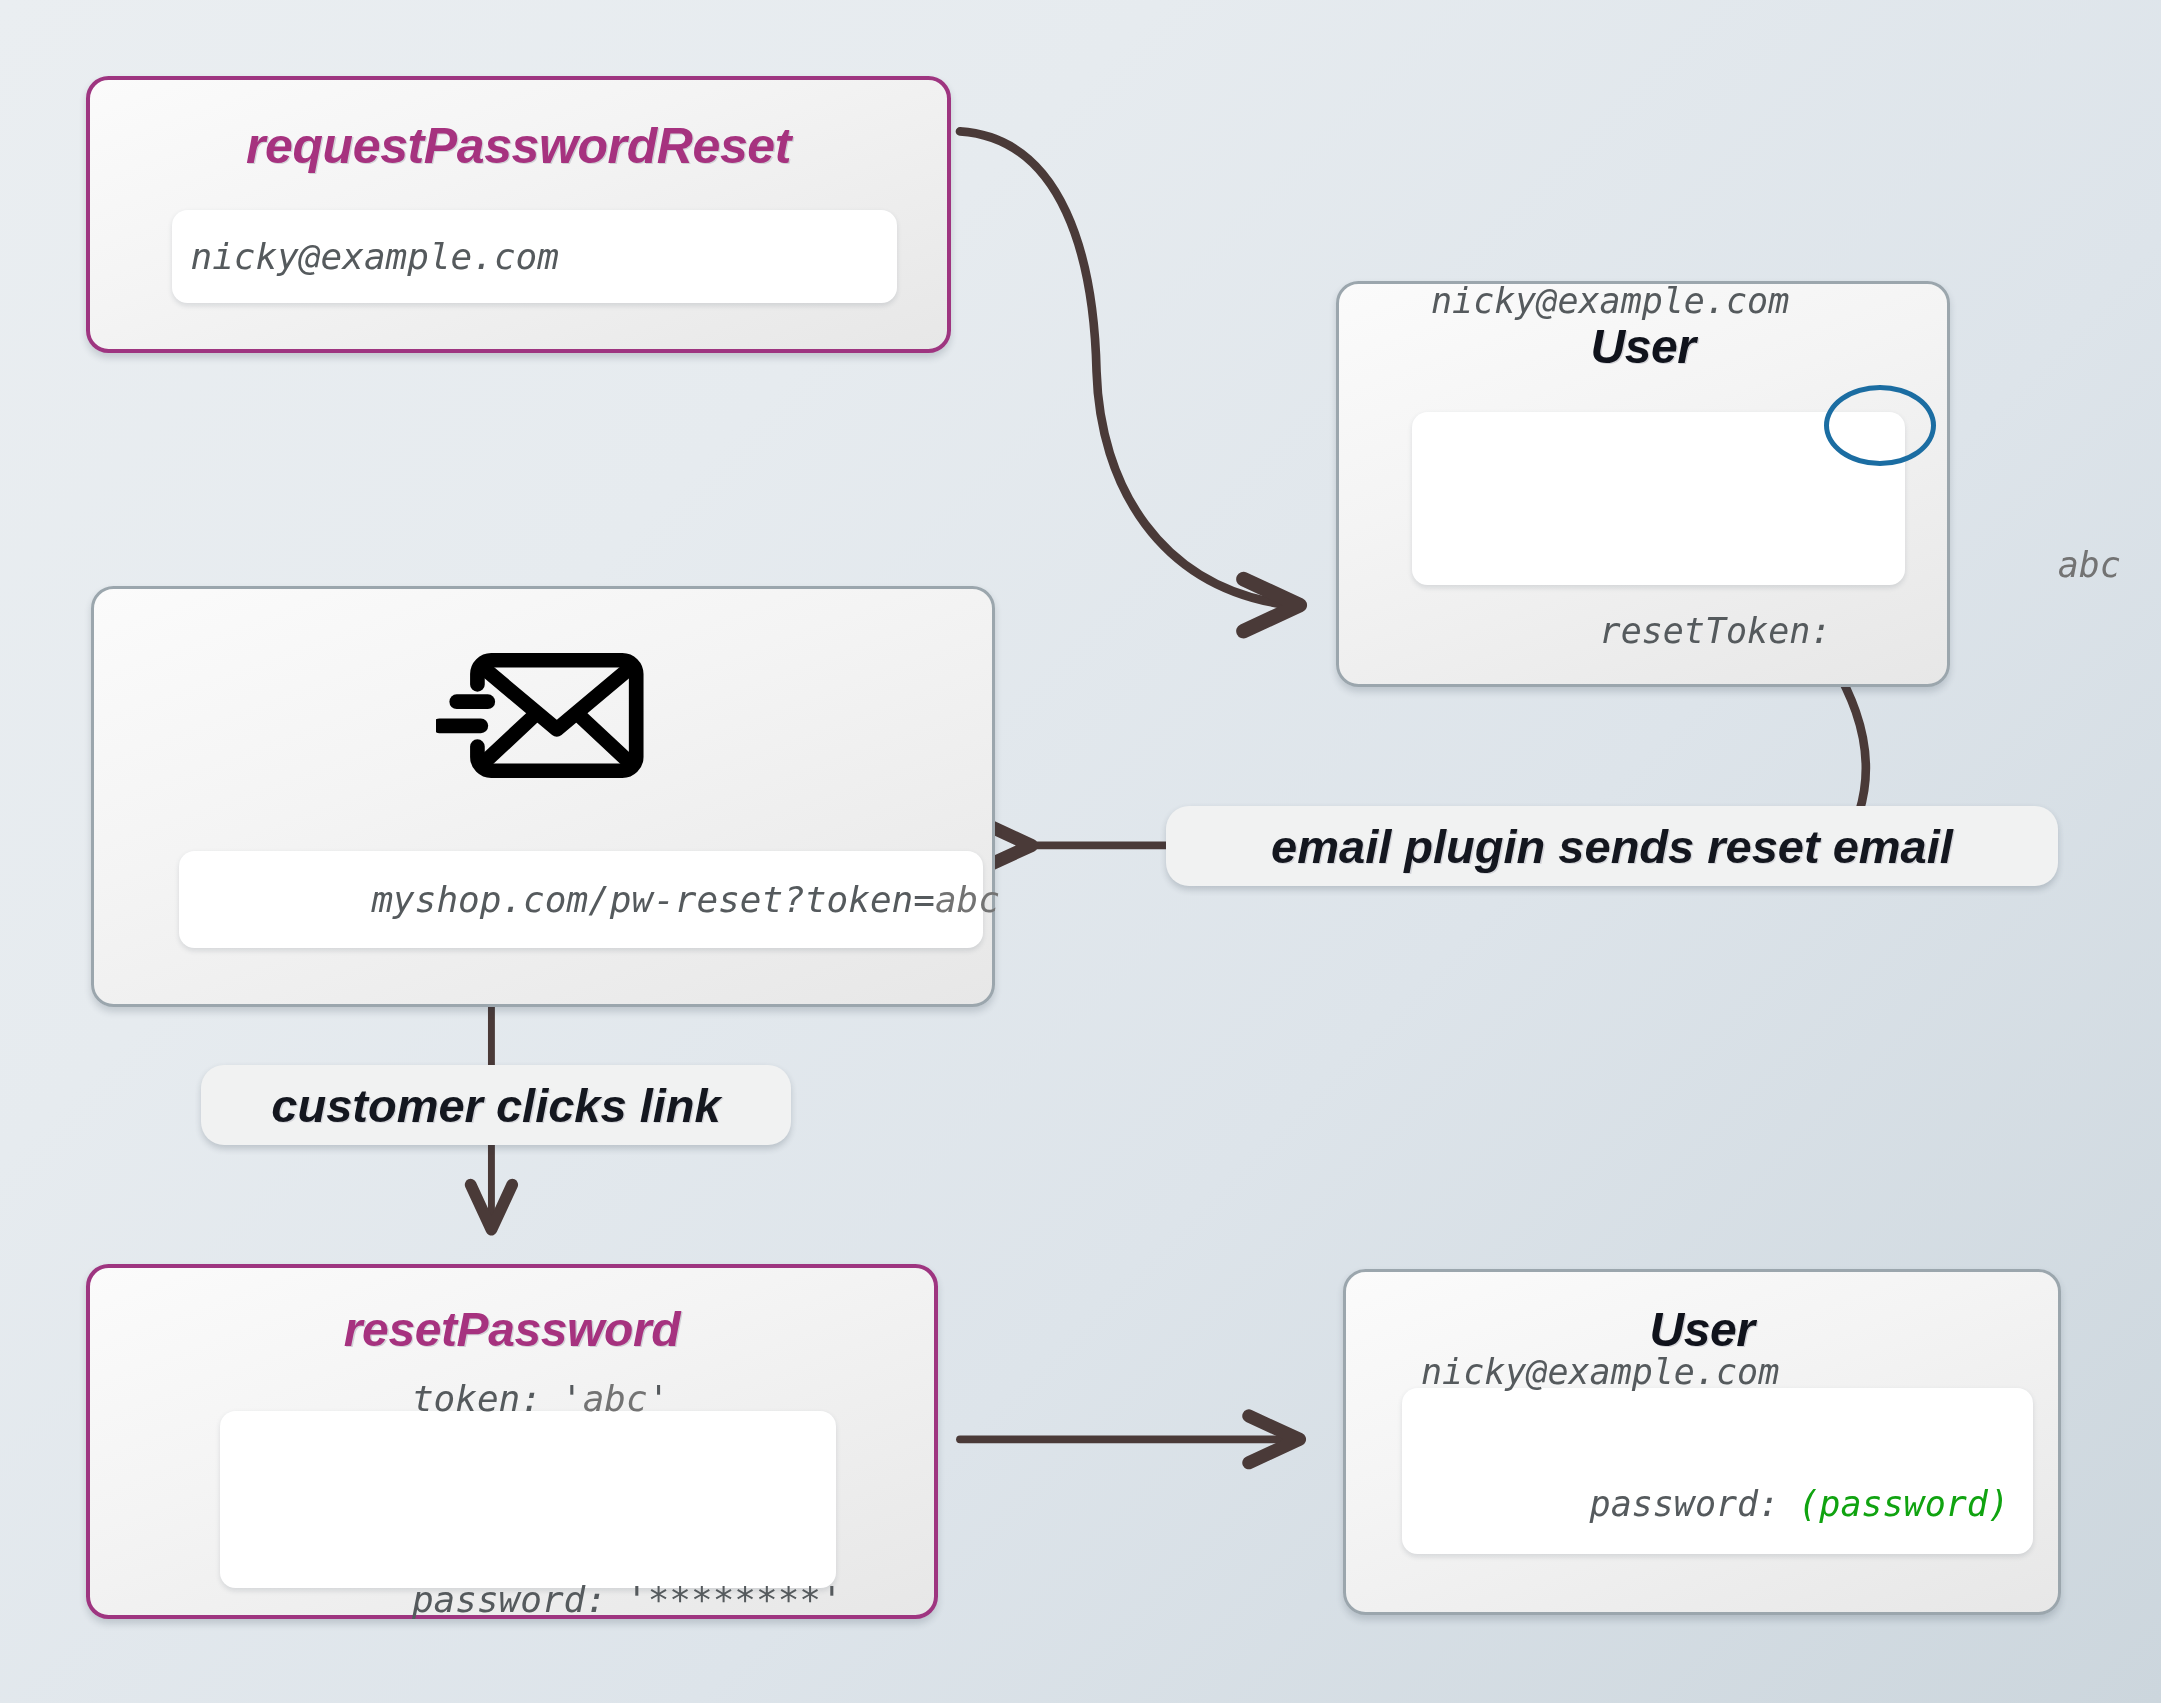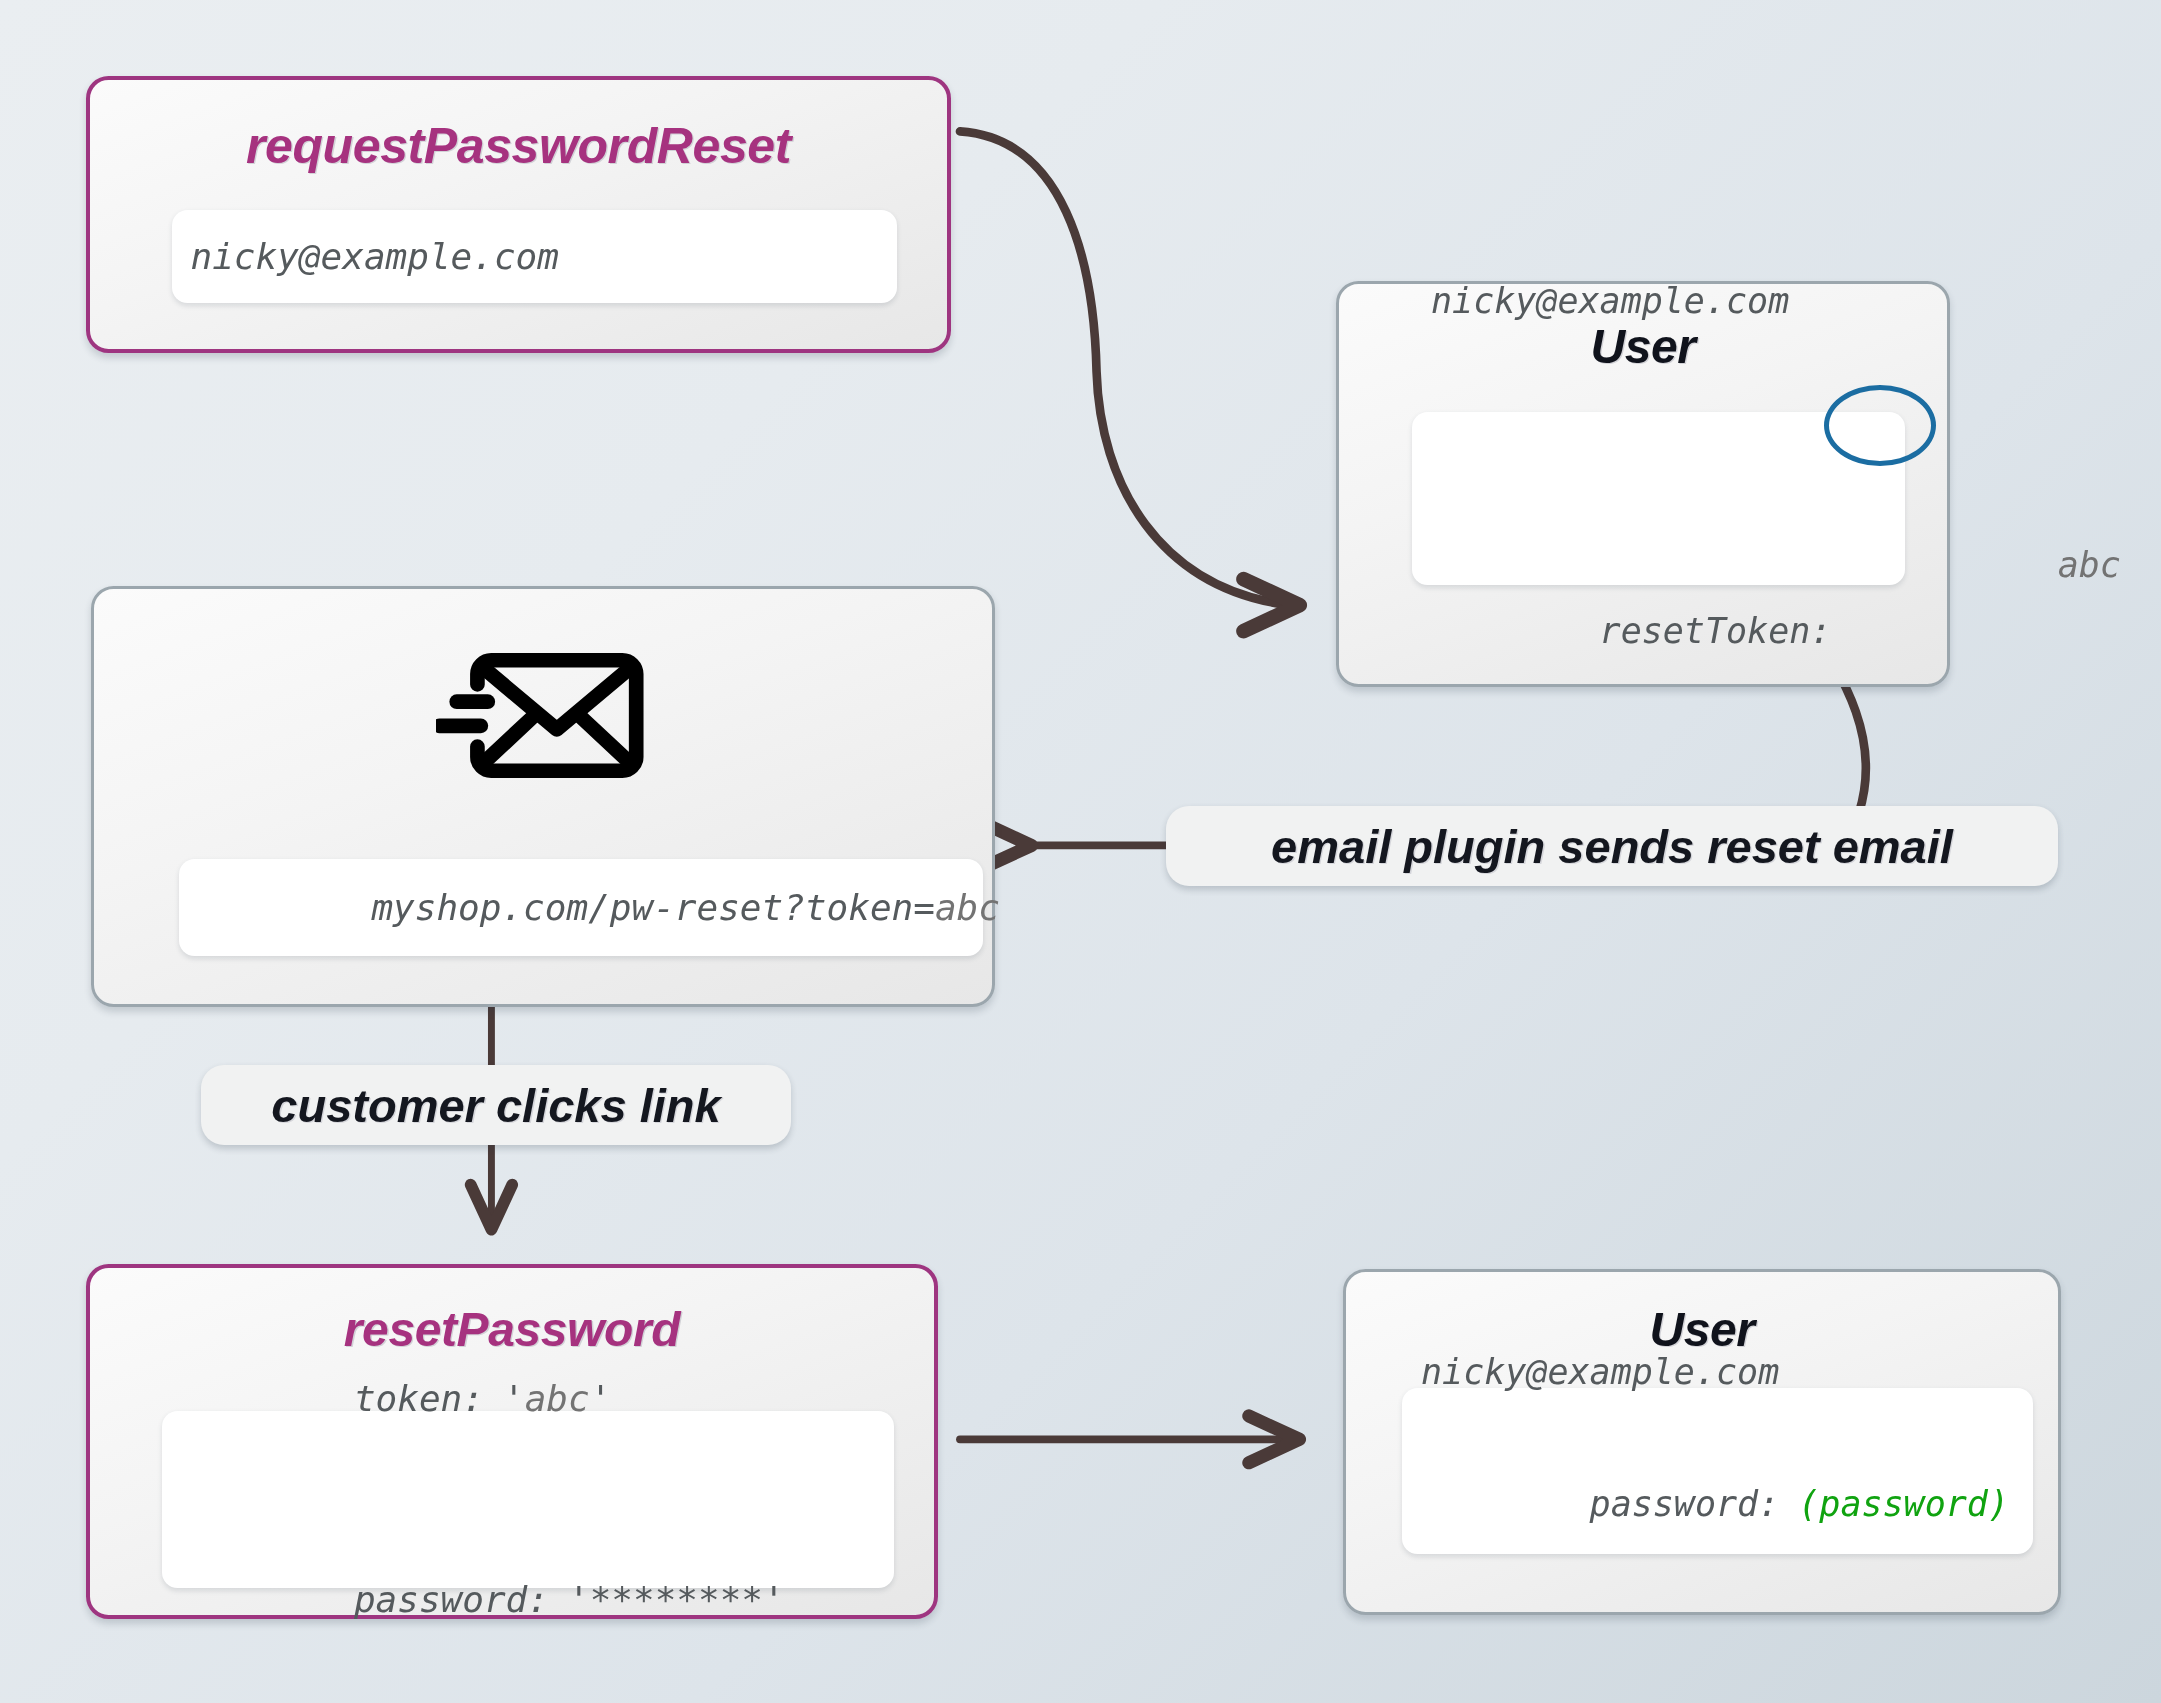--- a/index.html
+++ b/index.html
@@ -152,31 +152,31 @@
 
         <path d="M27 14 L70 50 L113 14" fill="none" stroke="#000" stroke-width="8.5" stroke-linecap="round" stroke-linejoin="round"></path>
 
         <path d="M27 70 L57 42" fill="none" stroke="#000" stroke-width="8.5" stroke-linecap="round" stroke-linejoin="round"></path>
         <path d="M113 70 L83 42" fill="none" stroke="#000" stroke-width="8.5" stroke-linecap="round" stroke-linejoin="round"></path>
 
         <path d="M12 34 H30" fill="none" stroke="#000" stroke-width="8.5" stroke-linecap="round"></path>
         <path d="M2 48 H26" fill="none" stroke="#000" stroke-width="8.5" stroke-linecap="round"></path>
       </svg>
     </div>
-    <div class="panel" style="position:absolute; left:54px; top:270px; width:804px; height:97px;
+    <div class="panel" style="position:absolute; left:54px; top:262px; width:804px; height:97px;
                 padding:0 19px; font-size:36px;">
       <div class="row">
         <span>myshop.com/pw-reset?token=</span><span class="tok-blue">abc</span>
       </div>
     </div>
   </div>
 
   <div class="node pink" style="left:86px; top:1264px; width:852px; height:355px; padding:21px 26px 0;gap:20px;">
     <div class="node-title title-pink" style="font-size:48px; line-height:64px; margin-top:8.6px;">resetPassword</div>
-    <div class="panel" style="width:732px; height:177px; margin-top:29px; padding:0 19px; font-size:36px; line-height:67px;">
+    <div class="panel" style="width:616px; height:177px; margin-top:29px; padding:0 19px; font-size:36px; line-height:67px;">
       <div class="row">
         <span>token:</span><span style="margin-left:19px;">'</span><span class="tok-blue">abc</span><span>'</span>
       </div>
       <div class="row">
         <span>password:</span><span style="margin-left:19px;">'********'</span>
       </div>
     </div>
   </div>
 
   <div class="node gray" style="left:1343px; top:1269px; width:718px; height:346px; padding:15.6px 0 0;">

